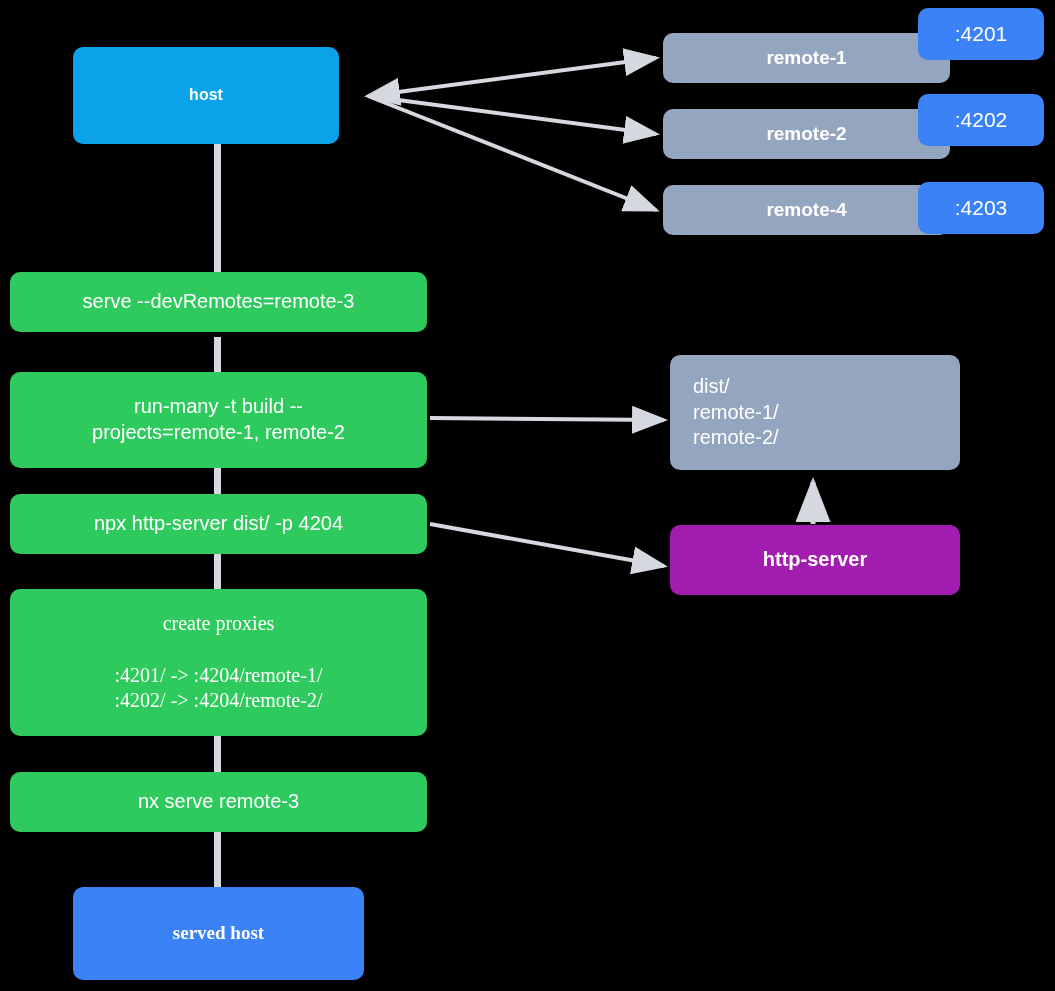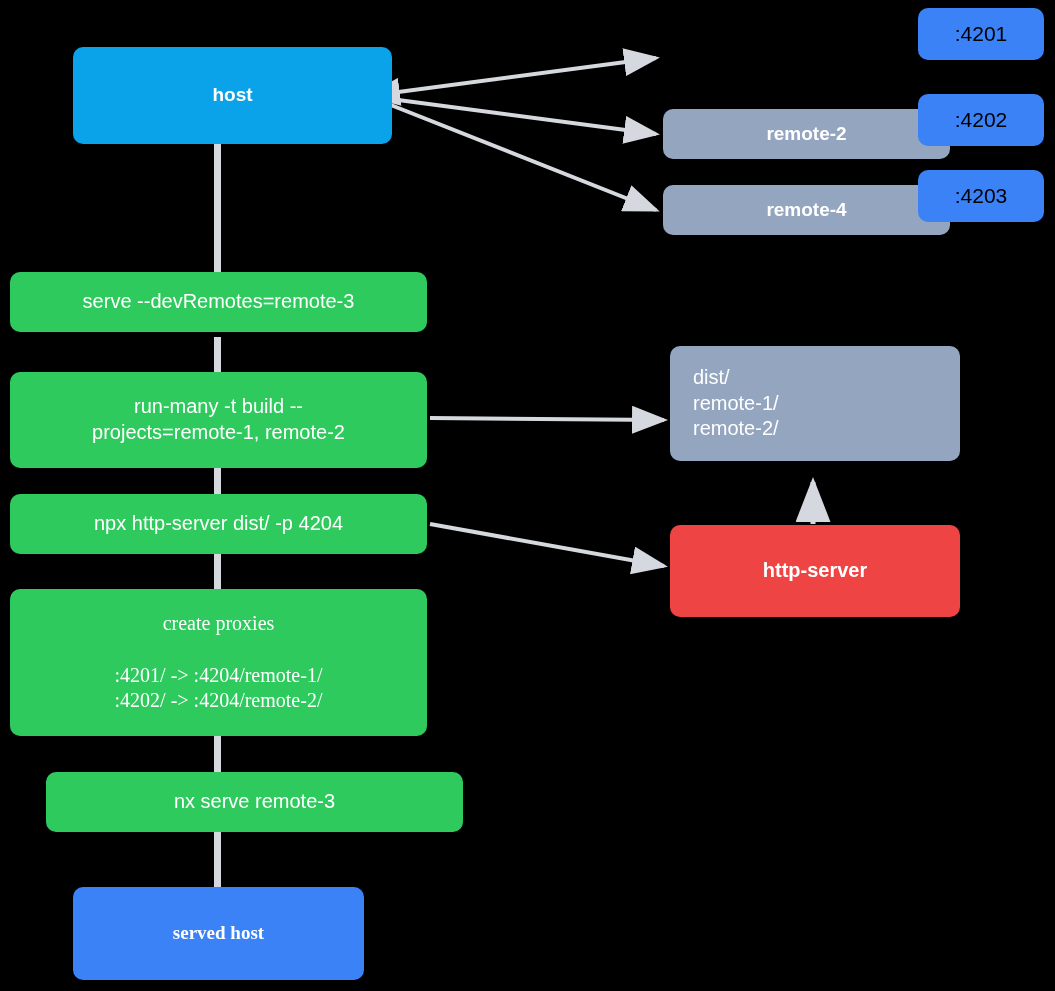--- a/index.html
+++ b/index.html
@@ -28,23 +28,23 @@
     text-align: center;
     color: #ffffff;
     line-height: 1.28;
     z-index: 3;
     white-space: pre-line;
     padding: 4px 10px;
   }
   .node.bold { font-weight: bold; }
 
   .node-host {
-    left: 73px; top: 47px; width: 319px; height: 97px;
+    left: 73px; top: 47px; width: 266px; height: 97px;
     background: #0aa2e8;
-    font-size: 19px;
+    font-size: 16px;
   }
   .node-servedhost {
     left: 73px; top: 887px; width: 291px; height: 93px;
     background: #3b82f6;
     font-size: 19px;
     font-family: Liberation Serif, serif;
   }
   .node-remote {
     width: 287px; height: 50px;
     background: #94a5bf;
@@ -52,55 +52,55 @@
   }
   .remote1 { left: 663px; top: 33px; }
   .remote2 { left: 663px; top: 109px; }
   .remote3 { left: 663px; top: 185px; }
 
   .badge {
     position: absolute;
     box-sizing: border-box;
     border-radius: 10px;
     background: #3b82f6;
-    color: #000000;
+    color: #ffffff;
     font-size: 21px;
     display: flex;
     align-items: center;
     justify-content: center;
     z-index: 5;
     width: 126px; height: 52px;
   }
   .badge1 { left: 918px; top: 8px; }
   .badge2 { left: 918px; top: 94px; }
-  .badge3 { left: 918px; top: 170px; }
+  .badge3 { left: 918px; top: 182px; }
 
   .node-green {
     left: 10px;
     width: 417px;
     background: #2fca5e;
     font-size: 20px;
   }
   .g1 { top: 272px; height: 60px; }
   .g2 { top: 372px; height: 96px; }
   .g3 { top: 494px; height: 60px; text-align: right; }
   .g4 { top: 589px; height: 147px; font-family: Liberation Serif, serif; }
-  .g5 { top: 772px; height: 60px; margin-left: 36px; }
+  .g5 { top: 772px; height: 60px; }
 
   .node-dist {
-    left: 670px; top: 346px; width: 290px; height: 115px;
+    left: 670px; top: 355px; width: 290px; height: 115px;
     background: #94a5bf;
     font-size: 20px;
     justify-content: flex-start;
     text-align: left;
     padding-left: 23px;
   }
   .node-httpserver {
-    left: 670px; top: 525px; width: 290px; height: 92px;
-    background: #ef4444;
+    left: 670px; top: 525px; width: 290px; height: 70px;
+    background: #a21caf;
     font-size: 20px;
   }
 
   .vline {
     position: absolute;
     left: 214px;
     width: 7px;
     background: #d5d8de;
     z-index: 1;
   }
@@ -161,20 +161,21 @@
       <line x1="430" y1="524" x2="664" y2="566" stroke="#d5d8de" stroke-width="4" marker-end="url(#arrowhead)"></line>
     </g>
 
     <g>
       <line x1="813" y1="524" x2="813" y2="482" stroke="#d5d8de" stroke-width="5" marker-end="url(#arrowhead)"></line>
     </g>
   </svg>
 
   <div class="node node-host bold">host</div>
 
+  <div class="node node-remote remote1 bold">remote-1</div>
   <div class="node node-remote remote2 bold">remote-2</div>
   <div class="node node-remote remote3 bold">remote-4</div>
 
   <div class="badge badge1">:4201</div>
   <div class="badge badge2">:4202</div>
   <div class="badge badge3">:4203</div>
 
   <div class="node node-green g1">serve --devRemotes=remote-3</div>
   <div class="node node-green g2">run-many -t build --
 projects=remote-1, remote-2</div>

